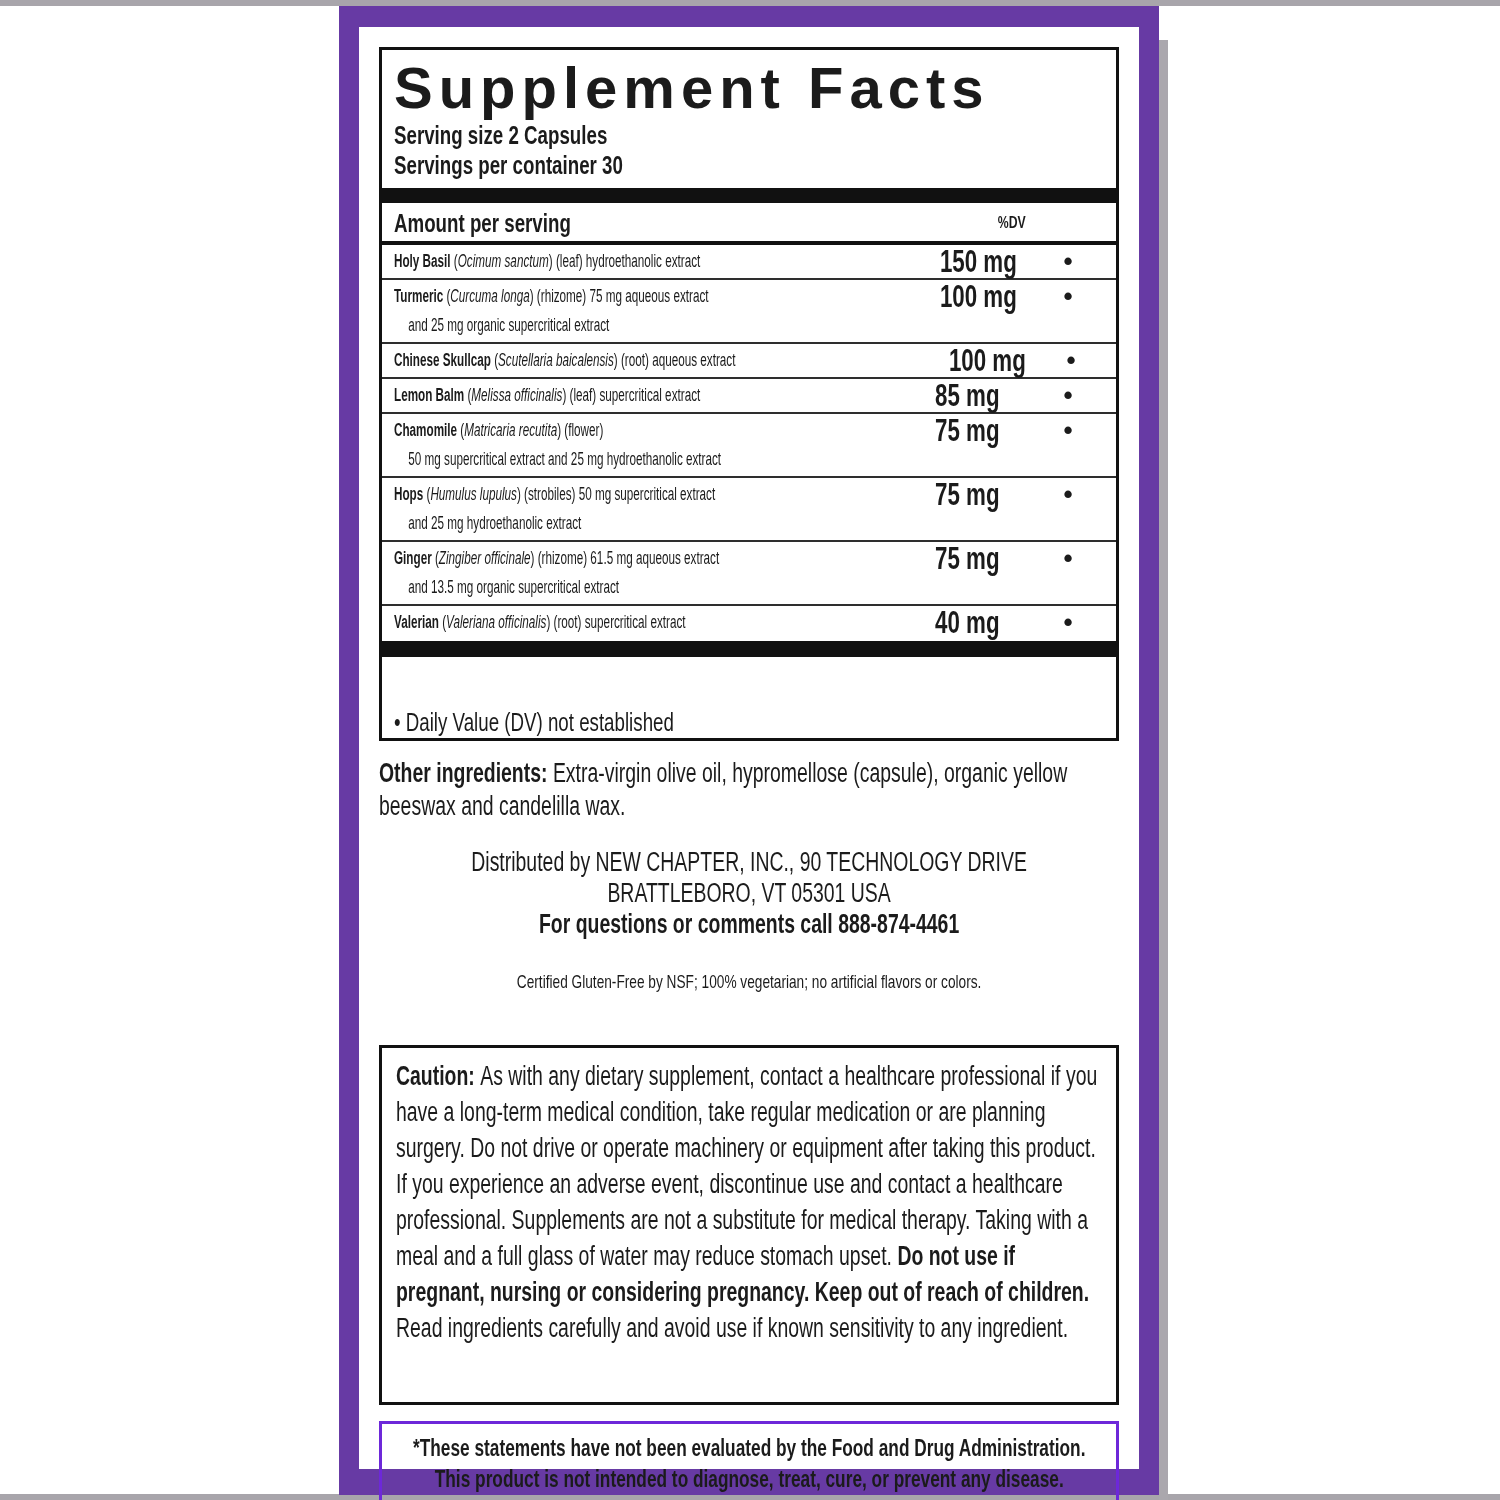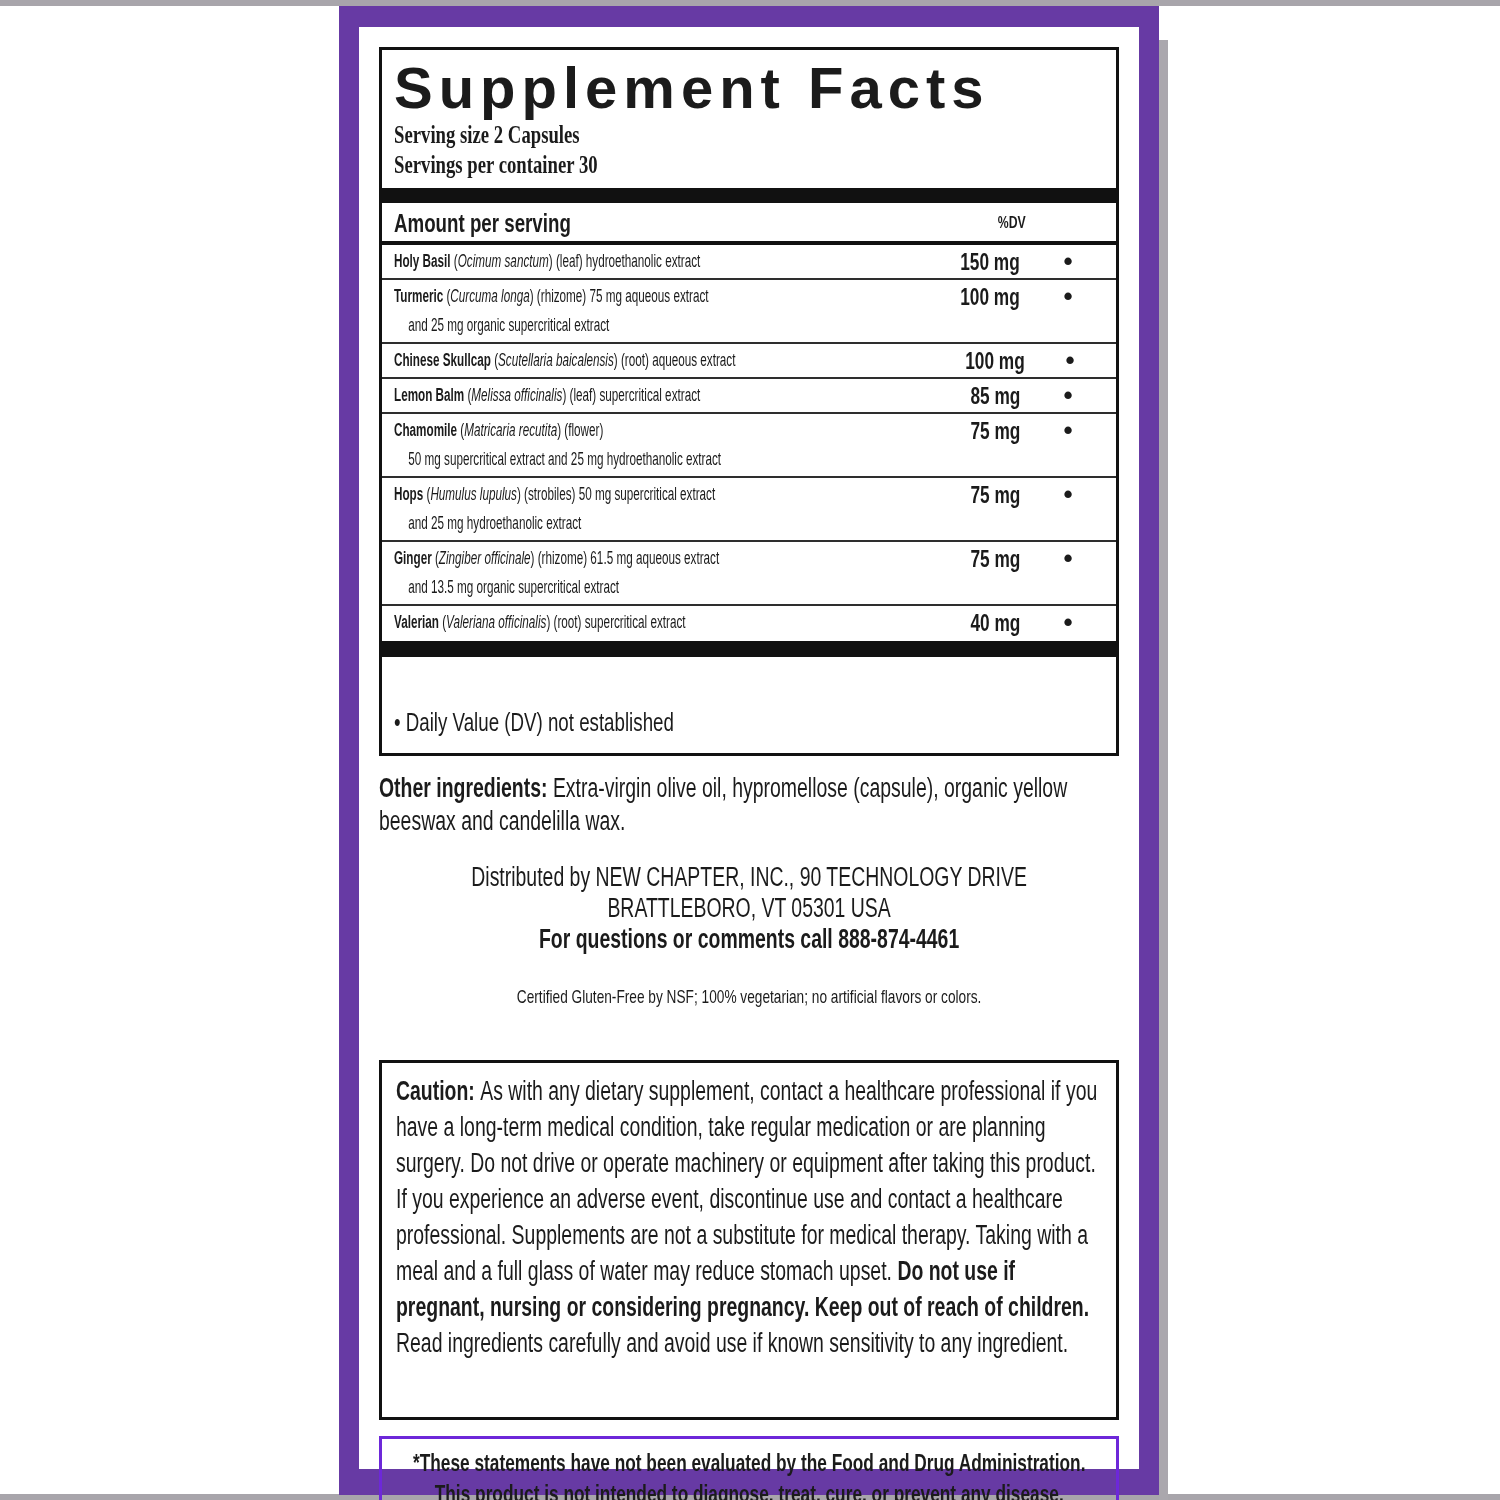--- a/index.html
+++ b/index.html
@@ -17,32 +17,32 @@
   
   .cn-p  { display:block; width:139%; transform:scaleX(.72); transform-origin:0 0; }
   .cn-pc { display:block; width:139%; margin-left:-19.5%; transform:scaleX(.72); transform-origin:50% 0; text-align:center; }
   .cn-row{ display:block; width:154%; transform:scaleX(.65); transform-origin:0 0; white-space:nowrap; }
   .cn-r  { display:inline-block; transform:scaleX(.72); transform-origin:100% 50%; white-space:nowrap; }
 
   .seg-b { font-weight:bold; }
   .seg-i { font-style:italic; }
 
   
-  .sf-box { width:740px; margin:20px auto 0; border:3px solid #111; padding-bottom:16px; background:#fff; }
+  .sf-box { width:740px; margin:20px auto 0; border:3px solid #111; padding-bottom:1px; background:#fff; }
   .sf-title { font-size:58px; line-height:60px; font-weight:bold; letter-spacing:6px; margin:8px 8px 0 12px; white-space:nowrap; }
-  .serving-lines { margin:2px 0 0 12px; font-size:26px; line-height:30px; font-weight:bold;font-family:Liberation Serif, serif; }
+  .serving-lines { margin:2px 0 0 12px; font-size:26px; line-height:30px; font-weight:bold; }
   .bar { height:15px; background:#111; margin-top:8px; }
   .hdr-row { display:flex; align-items:flex-end; padding:5px 0 3px; }
   .hdr-left { flex:1; padding-left:12px; font-weight:bold; font-size:26px; line-height:30px; }
   .hdr-right { width:206px; text-align:center; padding-right:14px; font-weight:bold; font-size:17px; line-height:30px; }
   .rule { height:4px; background:#111; }
   .facts-row { display:flex; align-items:flex-start; padding:2px 0; }
   .r-name { flex:1; padding-left:12px; font-size:18px; line-height:29px; }
   .r-cont { padding-left:22px; }
-  .r-amt { width:110px; text-align:right; font-weight:bold; font-size:24px; line-height:29px; }
+  .r-amt { width:110px; font-weight:bold; font-size:31px; line-height:29px; }
   .r-dv { width:96px; text-align:center; font-weight:bold; font-size:26px; line-height:29px; }
   .row-sep { height:2px; background:#2e2e2e; }
   .bar2 { height:16px; background:#111; margin-top:2px; }
   .dv-note { font-size:26px; line-height:30px; padding:6px 0 0 12px;margin-top:44px; }
 
   
   .other-ing { width:720px; margin:16px 0 0 20px; font-size:27px; line-height:33px; }
   .dist-block { margin-top:24px; font-size:27px; line-height:31px; }
   .dist-bold { font-weight:bold; }
   .cert-line { margin-top:26px; font-size:19px; line-height:31px; }

